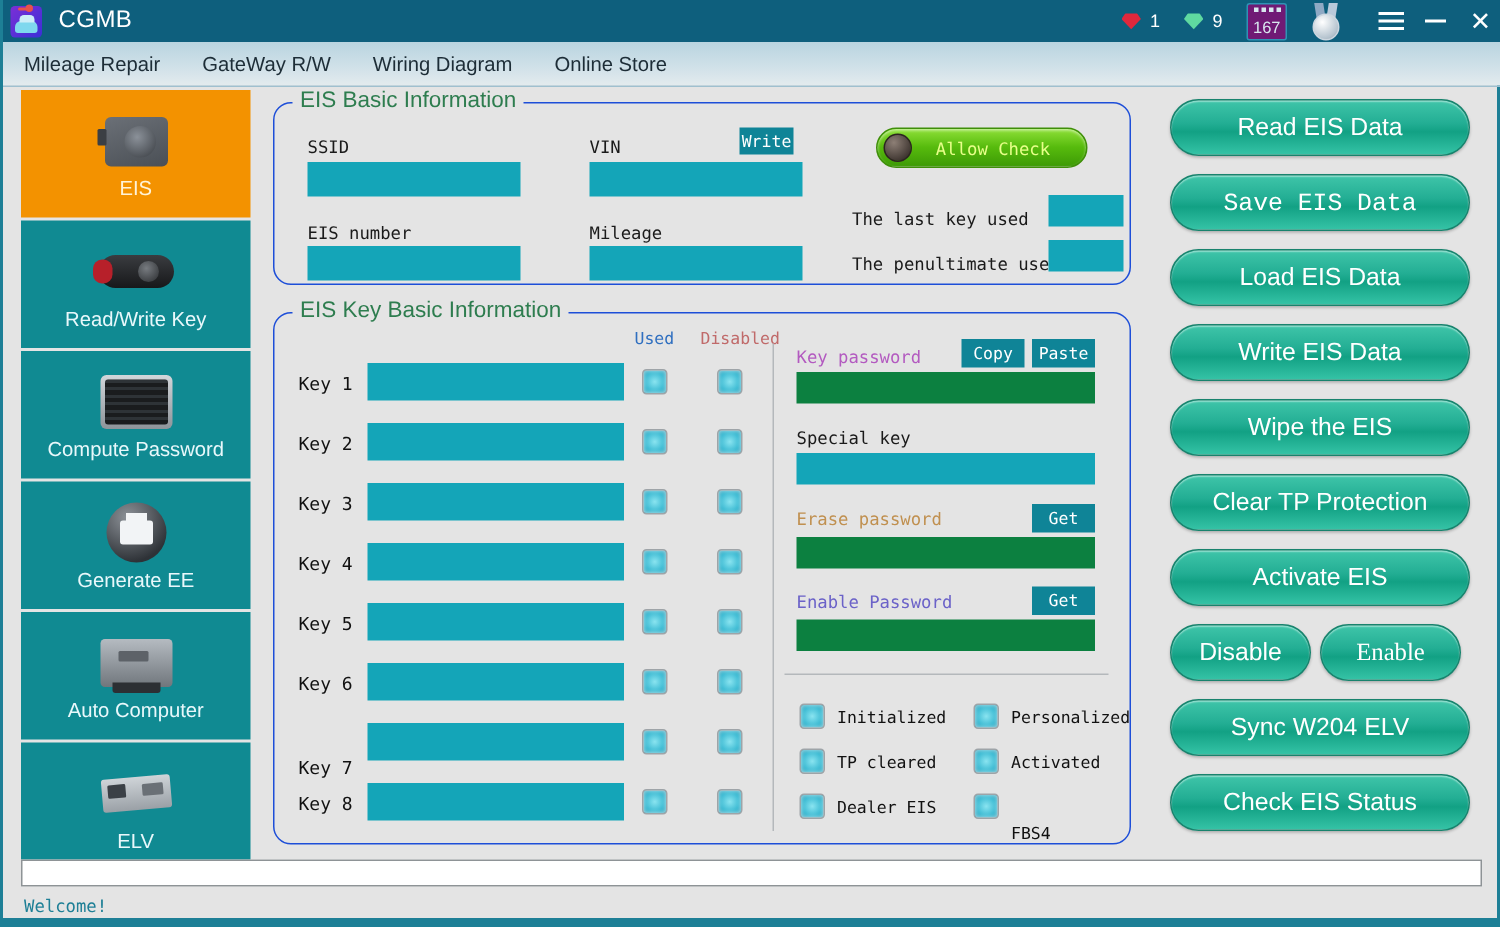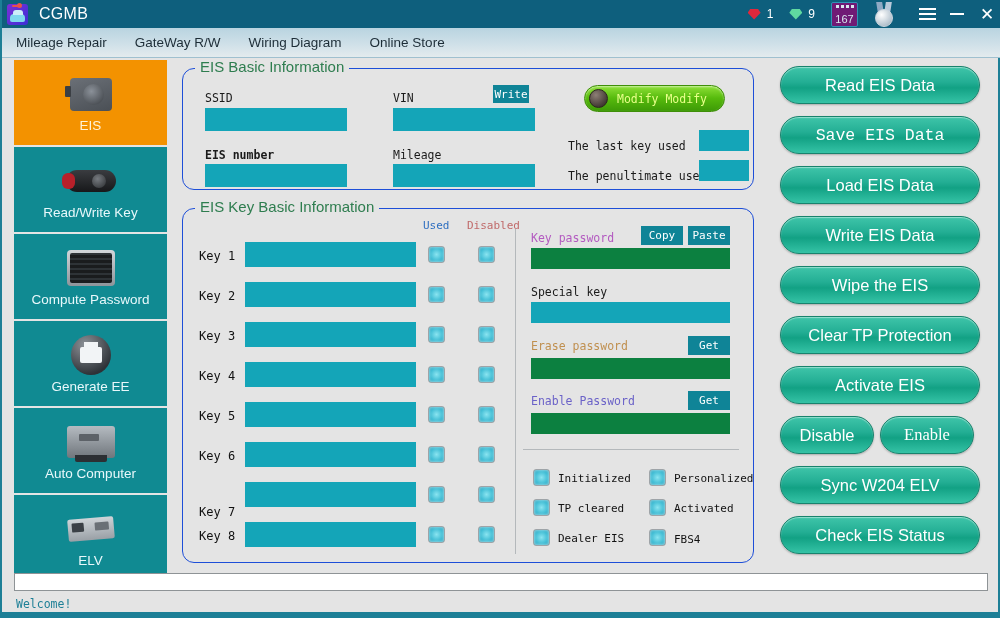--- a/index.html
+++ b/index.html
@@ -338,36 +338,36 @@
   <div class="groupbox" id="gb-basic">
     <div class="legend">EIS Basic Information</div>
 
     <div class="fld-label" style="left:22px; top:22px;">SSID</div>
     <div class="tealbox" style="left:22px; top:39px; width:142px; height:23px;"></div>
 
     <div class="fld-label" style="left:210px; top:22px;">VIN</div>
     <div class="btn-flat" style="left:310px; top:16px; width:36px; height:18px;">Write</div>
     <div class="tealbox" style="left:210px; top:39px; width:142px; height:23px;"></div>
 
-    <div class="fld-label" style="left:22px; top:79px;font-weight:bold;">EIS number</div>
+    <div class="fld-label" style="left:22px; top:79px;">EIS number</div>
     <div class="tealbox" style="left:22px; top:95px; width:142px; height:23px;"></div>
 
     <div class="fld-label" style="left:210px; top:79px;">Mileage</div>
     <div class="tealbox" style="left:210px; top:95px; width:142px; height:23px;"></div>
 
     <div class="fld-label" style="left:385px; top:70px;">The last key used</div>
     <div class="tealbox" style="left:516px; top:61px; width:50px; height:21px;"></div>
 
     <div class="fld-label" style="left:385px; top:100px;">The penultimate used</div>
     <div class="tealbox" style="left:516px; top:91px; width:50px; height:21px;"></div>
   </div>
 
   <div id="allow-modify">
     <span class="knob"></span>
-    <span class="tlabel">Modify Modify</span>
+    <span class="tlabel">Allow Check</span>
   </div>
 
   <div class="groupbox" id="gb-keys">
     <div class="legend">EIS Key Basic Information</div>
 
     <div class="col-hdr" id="hdr-used" style="left:240px; top:10px;">Used</div>
     <div class="col-hdr" id="hdr-disabled" style="left:284px; top:10px;">Disabled</div>
 
     <div class="key-label" style="top:40px;">Key 1</div>
     <div class="key-field" style="top:33px;"></div>
@@ -435,21 +435,21 @@
     <div class="status-row" style="left:491px; top:263px;">Personalized</div>
 
     <div class="cbx" style="left:350px; top:290px;"></div>
     <div class="status-row" style="left:375px; top:293px;">TP cleared</div>
     <div class="cbx" style="left:466px; top:290px;"></div>
     <div class="status-row" style="left:491px; top:293px;">Activated</div>
 
     <div class="cbx" style="left:350px; top:320px;"></div>
     <div class="status-row" style="left:375px; top:323px;">Dealer EIS</div>
     <div class="cbx" style="left:466px; top:320px;"></div>
-    <div class="status-row" style="left:491px; top:324px;">FBS4</div>
+    <div class="status-row" style="left:491px; top:340px;">FBS4</div>
   </div>
 
   <div id="rightpanel">
     <div class="pillbtn" style="top:6px;">Read  EIS Data</div>
     <div class="pillbtn" style="top:56px;font-family:Liberation Mono, monospace;">Save EIS Data</div>
     <div class="pillbtn" style="top:106px;">Load EIS Data</div>
     <div class="pillbtn" style="top:156px;">Write EIS Data</div>
     <div class="pillbtn" style="top:206px;">Wipe the EIS</div>
     <div class="pillbtn" style="top:256px;">Clear TP Protection</div>
     <div class="pillbtn" style="top:306px;">Activate EIS</div>

